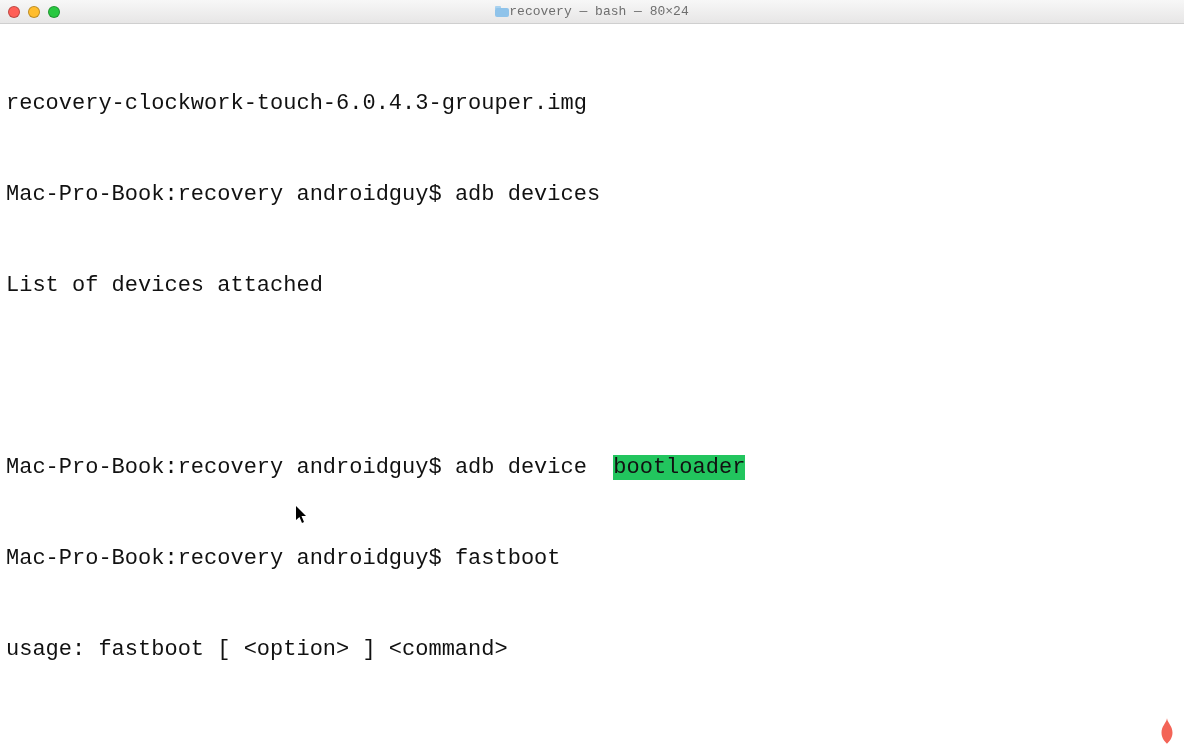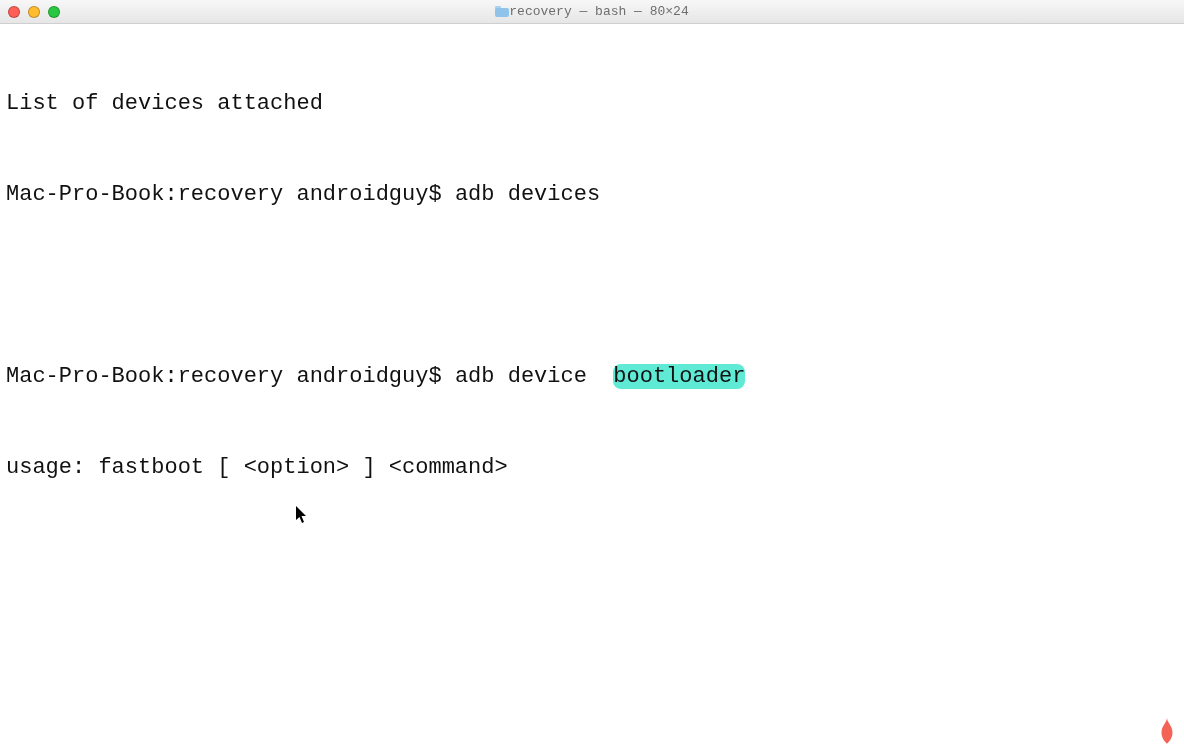--- a/index.html
+++ b/index.html
@@ -34,21 +34,21 @@
     .folder-icon .tab { position: absolute; left: 0; top: 0; width: 6px; height: 3px; background:#a9d2ef; border-radius:1px 1px 0 0;}
     .folder-icon .body{ position: absolute; left:0; top:2px; width:14px;height:9px;background:#8fc3ea;border-radius:2px;}
     .terminal {
       padding: 4px 6px 2px 6px;
       font-size: 22px;
       line-height: 1.38;
       white-space: pre;
       letter-spacing: 0;
     }
     .line { display:block; }
-    .hl { background:#5eead4;border-radius:8px; }
+    .hl { background:#22c55e; }
     .cursor-arrow {
       position: absolute;
       width: 12px; height: 18px;
       pointer-events: none;
     }
     .cursor-arrow svg { width: 100%; height: 100%; }
     .corner-flame { position:absolute; right:6px; bottom:4px; width:22px; height:26px; opacity:.85;}
     .corner-flame svg { width:100%; height:100%; }
     .padspan { display:inline-block; }
   </style>
@@ -64,24 +64,26 @@
   <div class="titlebar-title">
     <span class="folder-icon">
         <span class="tab"></span>
         <span class="body"></span>
       </span>
     <span>recovery — bash — 80×24</span>
   </div>
 </div>
 
 <div class="terminal">
+  <span class="line">recovery-clockwork-touch-6.0.4.3-grouper.img</span>
+  <span class="line"><span>Mac-Pro-Book:recovery androidguy$ </span><span>adb devices</span></span>
   <span class="line">List of devices attached</span>
-  <span class="line"><span>Mac-Pro-Book:recovery androidguy$ </span><span>adb devices</span></span>
   <span class="line"> </span>
   <span class="line"><span>Mac-Pro-Book:recovery androidguy$ </span><span>adb device  </span><span class="hl">bootloader</span></span>
+  <span class="line"><span>Mac-Pro-Book:recovery androidguy$ </span><span>fastboot</span></span>
   <span class="line">usage: fastboot [ &lt;option&gt; ] &lt;command&gt;</span>
   
   
   
 </div>
 
 <div class="cursor-arrow" style="left:296px; top:506px;">
   <svg viewBox="0 0 12 18">
       <polygon points="0,0 0,14 3.5,11 6,17 8,16 5.5,10 10,10" fill="#000"></polygon>
     </svg>

